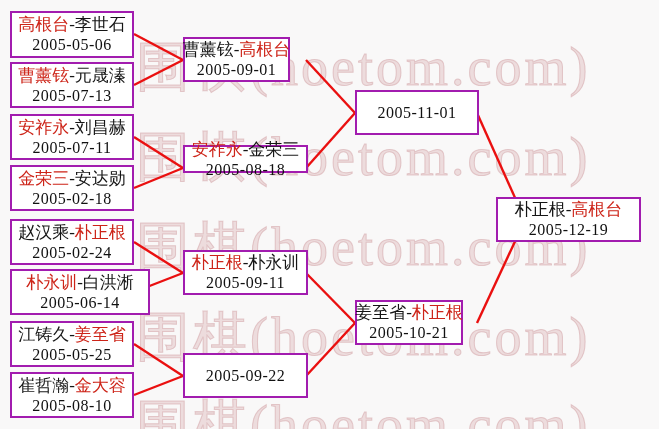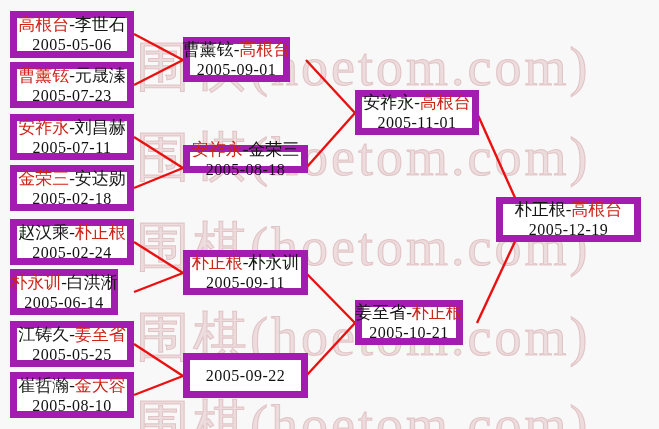--- a/index.html
+++ b/index.html
@@ -26,21 +26,21 @@
   
   .connectors {
     position: absolute;
     left: 0; top: 0;
   }
   
   .match-box {
     position: absolute;
     box-sizing: border-box;
     background: #ffffff;
-    border: 7px solid #a21caf;
+    border: 2px solid #a21caf;
     display: flex;
     flex-direction: column;
     align-items: center;
     justify-content: center;
     text-align: center;
     padding: 1px 2px;
   }
   .players {
     font-size: 17px;
     line-height: 21px;
@@ -87,35 +87,35 @@
       <line x1="477" y1="323" x2="525" y2="220"></line>
     </g>
   </svg>
 
   <div class="match-box" style="left:10px;top:11px;width:124px;height:47px">
     <div class="players"><span class="player" data-result="win">高根台</span><span class="sep">-</span><span class="player" data-result="loss">李世石</span></div>
     <div class="date">2005-05-06</div>
   </div>
   <div class="match-box" style="left:10px;top:62px;width:124px;height:46px">
     <div class="players"><span class="player" data-result="win">曹薰铉</span><span class="sep">-</span><span class="player" data-result="loss">元晟溱</span></div>
-    <div class="date">2005-07-23</div>
+    <div class="date">2005-07-13</div>
   </div>
   <div class="match-box" style="left:10px;top:114px;width:124px;height:46px">
     <div class="players"><span class="player" data-result="win">安祚永</span><span class="sep">-</span><span class="player" data-result="loss">刘昌赫</span></div>
     <div class="date">2005-07-11</div>
   </div>
   <div class="match-box" style="left:10px;top:165px;width:124px;height:46px">
     <div class="players"><span class="player" data-result="win">金荣三</span><span class="sep">-</span><span class="player" data-result="loss">安达勋</span></div>
     <div class="date">2005-02-18</div>
   </div>
   <div class="match-box" style="left:10px;top:219px;width:124px;height:46px">
     <div class="players"><span class="player" data-result="loss">赵汉乘</span><span class="sep">-</span><span class="player" data-result="win">朴正根</span></div>
     <div class="date">2005-02-24</div>
   </div>
-  <div class="match-box" style="left:10px;top:269px;width:108px;height:46px">
+  <div class="match-box" style="left:10px;top:269px;width:140px;height:46px">
     <div class="players"><span class="player" data-result="win">朴永训</span><span class="sep">-</span><span class="player" data-result="loss">白洪淅</span></div>
     <div class="date">2005-06-14</div>
   </div>
   <div class="match-box" style="left:10px;top:321px;width:124px;height:46px">
     <div class="players"><span class="player" data-result="loss">江铸久</span><span class="sep">-</span><span class="player" data-result="win">姜至省</span></div>
     <div class="date">2005-05-25</div>
   </div>
   <div class="match-box" style="left:10px;top:372px;width:124px;height:46px">
     <div class="players"><span class="player" data-result="loss">崔哲瀚</span><span class="sep">-</span><span class="player" data-result="win">金大容</span></div>
     <div class="date">2005-08-10</div>
@@ -131,21 +131,20 @@
   </div>
   <div class="match-box" style="left:183px;top:250px;width:125px;height:45px">
     <div class="players"><span class="player" data-result="win">朴正根</span><span class="sep">-</span><span class="player" data-result="loss">朴永训</span></div>
     <div class="date">2005-09-11</div>
   </div>
   <div class="match-box" style="left:183px;top:353px;width:125px;height:45px">
     <div class="date">2005-09-22</div>
   </div>
 
   <div class="match-box" style="left:355px;top:90px;width:124px;height:45px">
-    <div class="players"><span class="player" data-result="loss">安祚永</span><span class="sep">-</span><span class="player" data-result="win">高根台</span></div>
     <div class="date">2005-11-01</div>
   </div>
   <div class="match-box" style="left:355px;top:300px;width:108px;height:45px">
     <div class="players"><span class="player" data-result="loss">姜至省</span><span class="sep">-</span><span class="player" data-result="win">朴正根</span></div>
     <div class="date">2005-10-21</div>
   </div>
 
   <div class="match-box" style="left:496px;top:197px;width:145px;height:45px">
     <div class="players"><span class="player" data-result="loss">朴正根</span><span class="sep">-</span><span class="player" data-result="win">高根台</span></div>
     <div class="date">2005-12-19</div>

